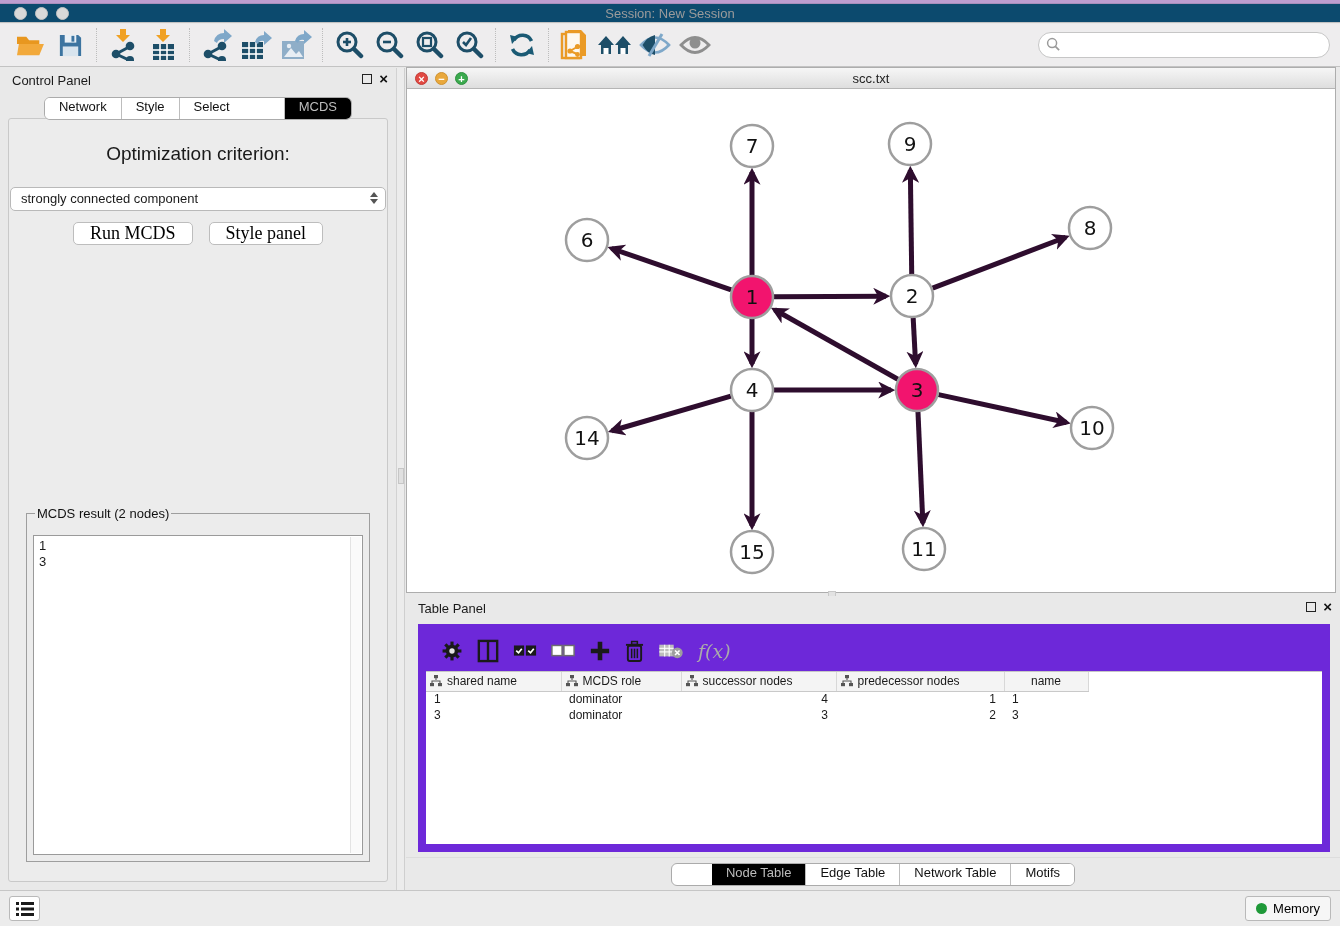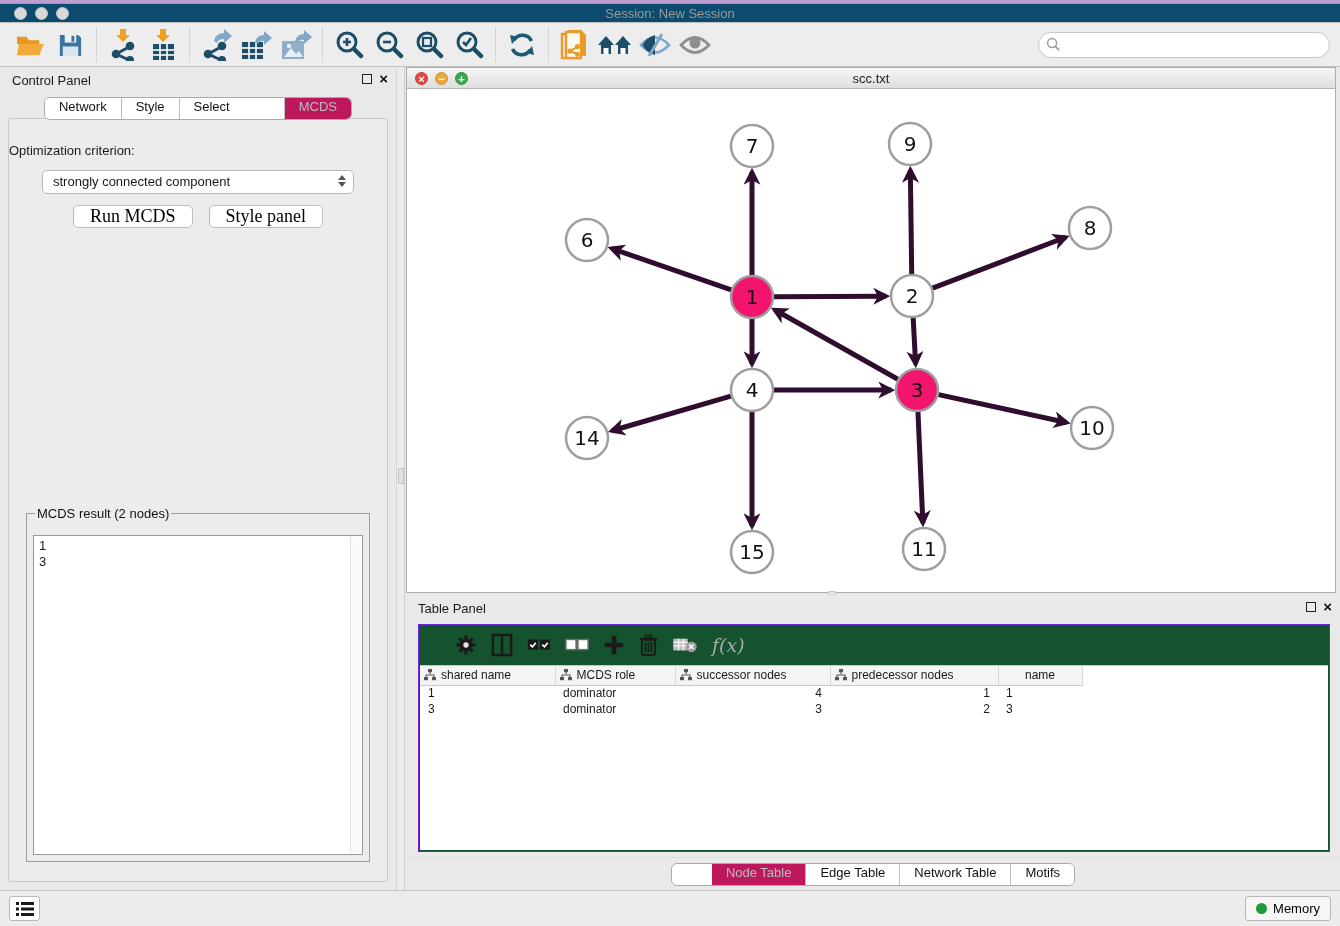--- a/index.html
+++ b/index.html
@@ -26,25 +26,25 @@
   .cp-header { position:absolute; top:0; left:0; right:0; height:26px; }
   .panel-title { position:absolute; left:12px; top:5px; font-size:13px; color:#1a1a1a; }
   .panel-btns { position:absolute; right:8px; top:5px; display:flex; gap:7px; align-items:center; }
   .float-box { width:10px; height:10px; border:1.5px solid #222; background:transparent; }
   .close-x { font-size:15px; font-weight:bold; color:#111; line-height:12px; cursor:pointer; }
 
   .tabbar { position:absolute; top:29px; left:0; right:0; display:flex; justify-content:center; z-index:3; }
   .seg { display:inline-flex; border:1px solid #ABABAB; border-radius:6px; overflow:hidden; background:#fff; }
   .seg .tab { padding:0 14px; font-size:13px; height:21px; line-height:17px; background:#fff; color:#111; border-left:1px solid #BDBDBD; cursor:pointer; }
   .seg .tab:first-child { border-left:none; }
-  .seg .tab.sel { background:#be185d; color:#BDBDBD;margin-left:40px; }
+  .seg .tab.sel { background:#000000; color:#BDBDBD;margin-left:40px; }
 
   .cp-content { position:absolute; left:8px; right:8px; top:50px; bottom:8px; background:#ECECEC; border:1px solid #C9C9C9; border-radius:3px; }
-  .opt-label { margin-top:24px; font-size:13px; }
-  .dropdown { position:relative; margin:12px auto 0; width:312px; height:24px; background:#fff; border:1px solid #B9B9B9; border-radius:5px; font-size:13px; line-height:22px; padding-left:10px; cursor:pointer; }
+  .opt-label { text-align:center; margin-top:24px; font-size:19px; }
+  .dropdown { position:relative; margin:22px auto 0; width:376px; height:24px; background:#fff; border:1px solid #B9B9B9; border-radius:5px; font-size:13px; line-height:22px; padding-left:10px; cursor:pointer; }
   .dd-arrows { position:absolute; right:7px; top:4px; display:flex; flex-direction:column; gap:2px; }
   .dd-arrows i { width:0; height:0; border-left:4px solid transparent; border-right:4px solid transparent; display:block; }
   .dd-arrows .up { border-bottom:5px solid #555; }
   .dd-arrows .dn { border-top:5px solid #555; }
   .btn-row { display:flex; justify-content:center; gap:16px; margin-top:11px; }
   .mac-btn { background:#fff; border:1px solid #BDBDBD; border-radius:5px; height:23px; padding:0 16px; font-size:18px; font-family:Liberation Serif, serif; cursor:pointer; }
 
   fieldset.result { position:absolute; left:4px; right:4px; top:374px; bottom:6px; border:1px solid #9E9E9E; margin:13px; padding:4px; }
   fieldset.result legend { font-size:13px; padding:0 2px; margin-left:4px; color:#111; }
   .result-inner { position:absolute; left:6px; right:6px; top:14px; bottom:6px; background:#fff; border:1px solid #9A9A9A; font-size:13px; padding:2px 5px; line-height:16px; }
@@ -65,21 +65,21 @@
   .net-title { position:absolute; left:0; right:0; top:3px; text-align:center; font-size:13px; color:#222; }
   .net-canvas { position:absolute; left:0; right:0; top:21px; bottom:0; background:#fff; }
   .net-canvas svg { display:block; }
 
   
   .h-grip { position:absolute; left:828px; top:591px; width:8px; height:6px; background:#E2E2E2; border:1px solid #C8C8C8; }
 
   
   .table-panel { position:absolute; left:406px; top:596px; right:0; bottom:36px; background:#E9E9E9; }
   .tp-header { position:absolute; top:0; left:0; right:0; height:24px; }
-  .tp-sub { position:absolute; left:12px; right:10px; top:28px; bottom:38px; border:1px solid #6d28d9; background:#14532d;padding-left:20px; }
+  .tp-sub { position:absolute; left:12px; right:10px; top:28px; bottom:38px; border:7px solid #6d28d9; background:#6d28d9; }
   .tp-toolbar { height:40px; display:flex; align-items:center; gap:14px; padding-left:16px; }
   .tp-tbtn { background:none; border:none; cursor:pointer; display:flex; align-items:center; justify-content:center; height:30px; }
   .fx { font-family:"DejaVu Serif", serif; font-style:italic; font-size:19px; color:#ABABAB; }
   .tp-tablearea { position:absolute; left:1px; right:1px; top:40px; bottom:1px; background:#fff; border-top:1px solid #C6C6C6; }
   table.datatable { border-collapse:collapse; font-size:12px; table-layout:fixed; }
   table.datatable th { height:19px; background:#F4F4F4; border-right:1px solid #D8D8D8; border-bottom:1px solid #C9C9C9; font-weight:normal; font-size:12px; padding:0 4px; white-space:nowrap; }
   table.datatable th .th-inner { display:flex; align-items:center; gap:5px; justify-content:flex-start; }
   table.datatable th.center .th-inner { justify-content:center; }
   table.datatable td { height:16px; padding:0 8px; white-space:nowrap; }
   td.num { text-align:right; }

